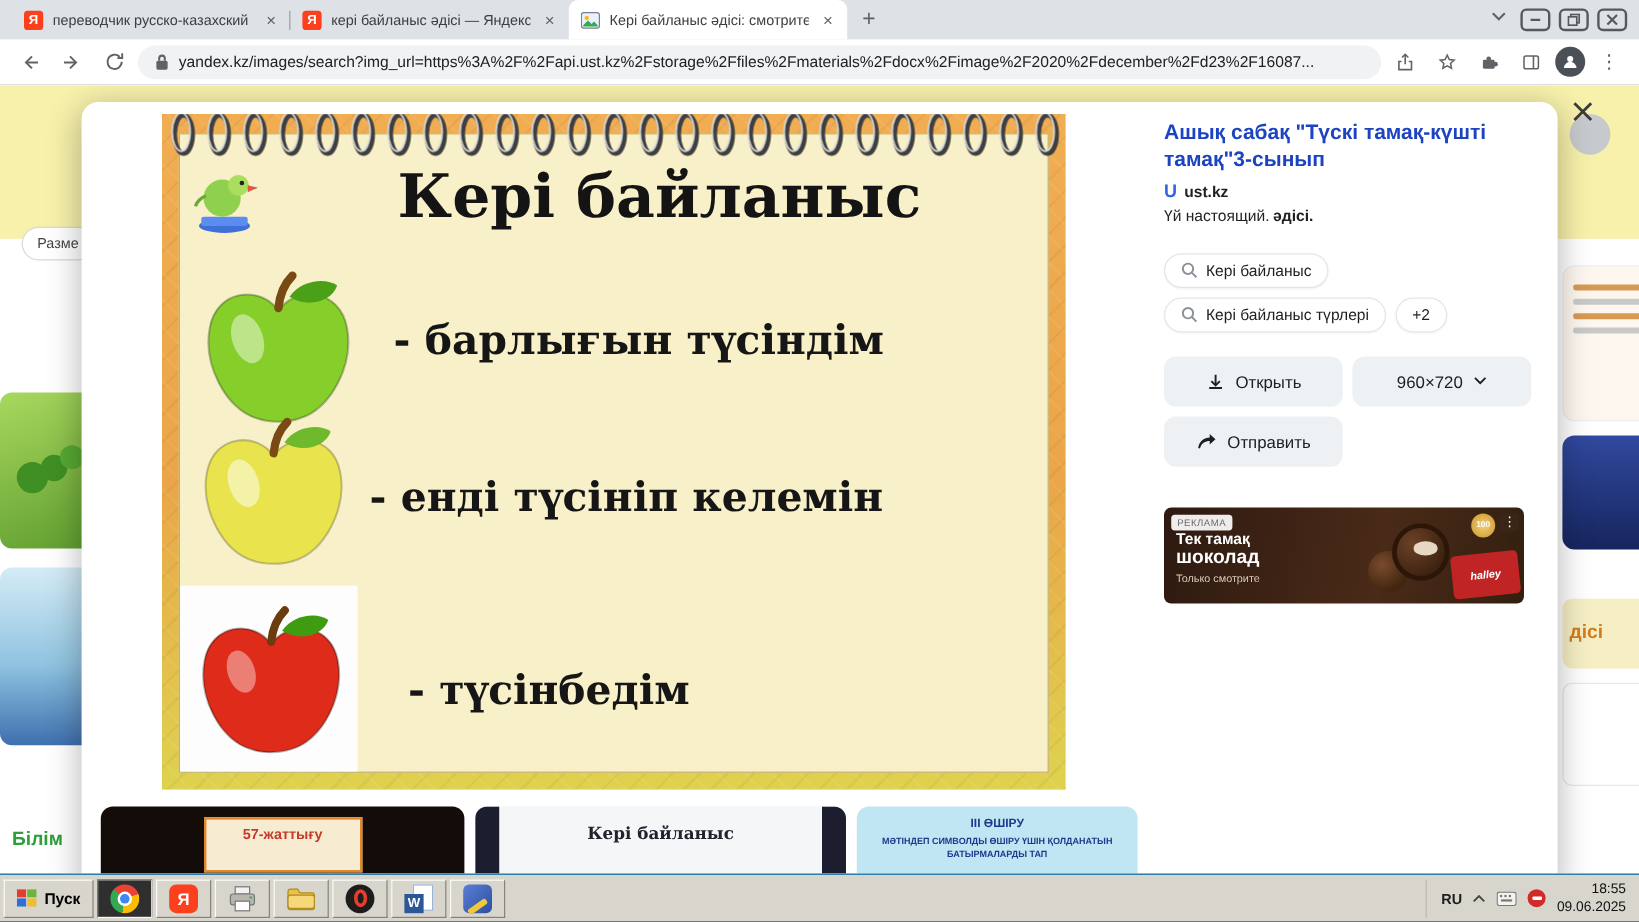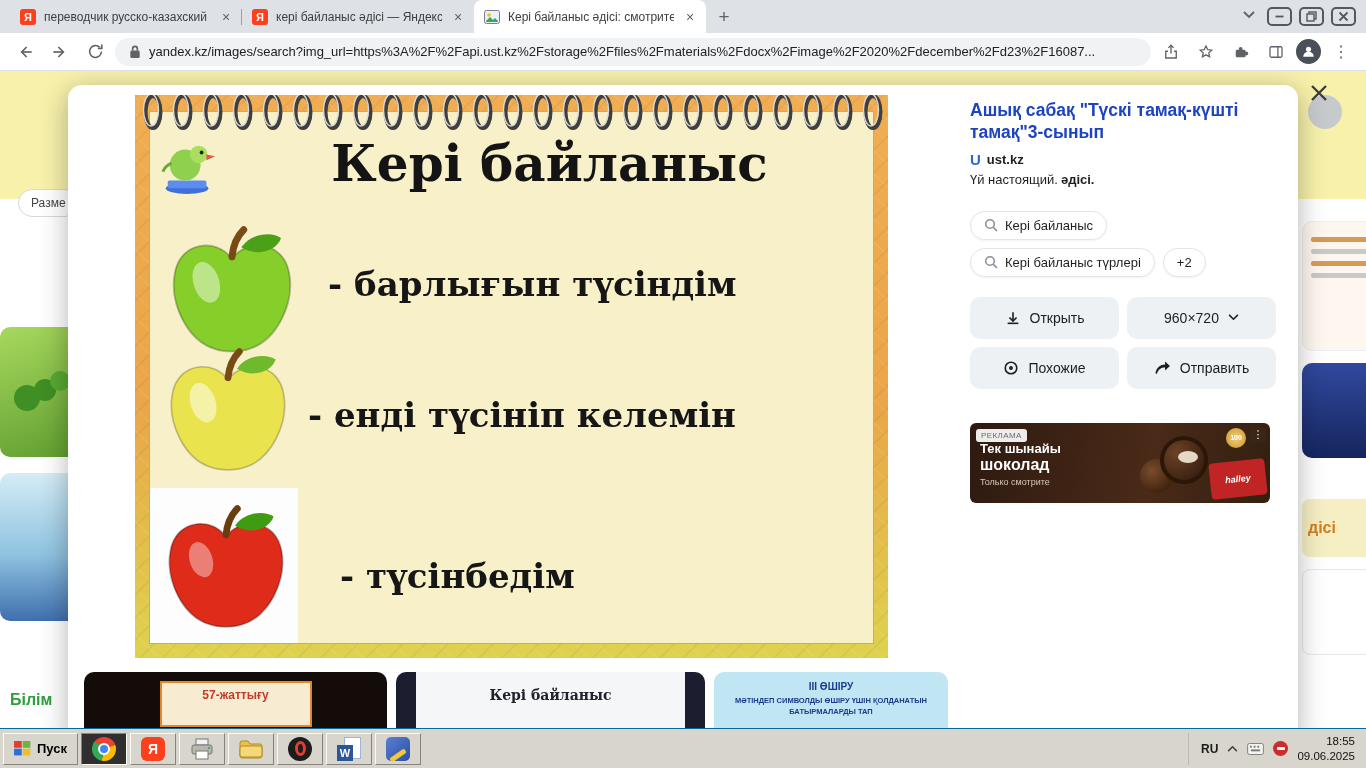--- a/index.html
+++ b/index.html
@@ -90,21 +90,21 @@
   .slide-label{position:absolute;font-family:"DejaVu Serif","Liberation Serif",serif;font-weight:bold;
                font-size:34px;color:#161616;white-space:nowrap;}
   .lb1{left:178px;top:152px;}
   .lb2{left:158px;top:283px;}
   .lb3{left:190px;top:444px;}
 
   
   .thumbs{position:absolute;left:16px;top:587px;width:868px;height:120px;display:flex;gap:9px;}
   .thumb{border-radius:10px;overflow:hidden;position:relative;flex:none;cursor:pointer;}
   .t1{width:303px;height:120px;background:#140c08;display:flex;justify-content:center;}
-  .t1-box{margin-top:9px;width:152px;height:46px;background:#f7ecd2;border:2px solid #e2862a;
+  .t1-box{margin-top:9px;width:132px;height:46px;background:#f7ecd2;border:2px solid #e2862a;
           display:flex;justify-content:center;padding-top:5px;font-weight:bold;color:#c43b2a;
           font-size:12px;box-sizing:border-box;}
   .t2{width:309px;height:120px;background:#f4f6f8;}
   .t2::before,.t2::after{content:"";position:absolute;top:0;bottom:0;width:20px;background:#1d1d30;}
   .t2::before{left:0;} .t2::after{right:0;}
   .t2-title{margin-top:15px;text-align:center;font-family:"DejaVu Serif","Liberation Serif",serif;
             font-weight:bold;font-size:14px;color:#20222c;}
   .t3{width:234px;height:120px;background:#bfe6f2;padding-top:9px;box-sizing:border-box;
       text-align:center;color:#1b3a8c;font-weight:bold;}
   .t3 .ln1{font-size:10px;}
@@ -442,37 +442,30 @@
           </button>
           <button class="ibtn">
             <span>960×720</span>
             <svg width="11" height="7" viewBox="0 0 12 8">
                 <path d="M1 1 l5 5 5 -5" fill="none" stroke="#1b1e22" stroke-width="1.8"></path>
               </svg>
           </button>
         </div>
         <div class="btn-grid row2">
           <button class="ibtn">
-            <svg width="16" height="16" viewBox="0 0 18 18">
-                <circle cx="9" cy="9" r="6.5" fill="none" stroke="#1b1e22" stroke-width="1.8"></circle>
-                <circle cx="9" cy="9" r="2.2" fill="#1b1e22"></circle>
-              </svg>
-            <span>Похожие</span>
-          </button>
-          <button class="ibtn">
             <svg width="17" height="15" viewBox="0 0 23 19">
                 <path d="M2 17.5 C3 9.5 9 5.5 15 5.5 L15 1.5 L21.5 7.5 L15 13.5 L15 9.5 C10 9.5 5.5 12 4 18 Z" fill="#1b1e22"></path>
               </svg>
             <span>Отправить</span>
           </button>
         </div>
 
         <div class="ad">
           <div class="ad-text">
-            <div class="ad-l1">Тек шынайы</div>
+            <div class="ad-l1">Тек тамақ</div>
             <div class="ad-l2">шоколад</div>
             <div class="ad-l3">Только смотрите</div>
           </div>
           <div class="cookie2"></div>
           <div class="cookie1"></div>
           <div class="cream-drip"></div>
           <div class="ad-box">
               <span>halley</span>
             </div>
           <div class="ad-badge">100</div>

